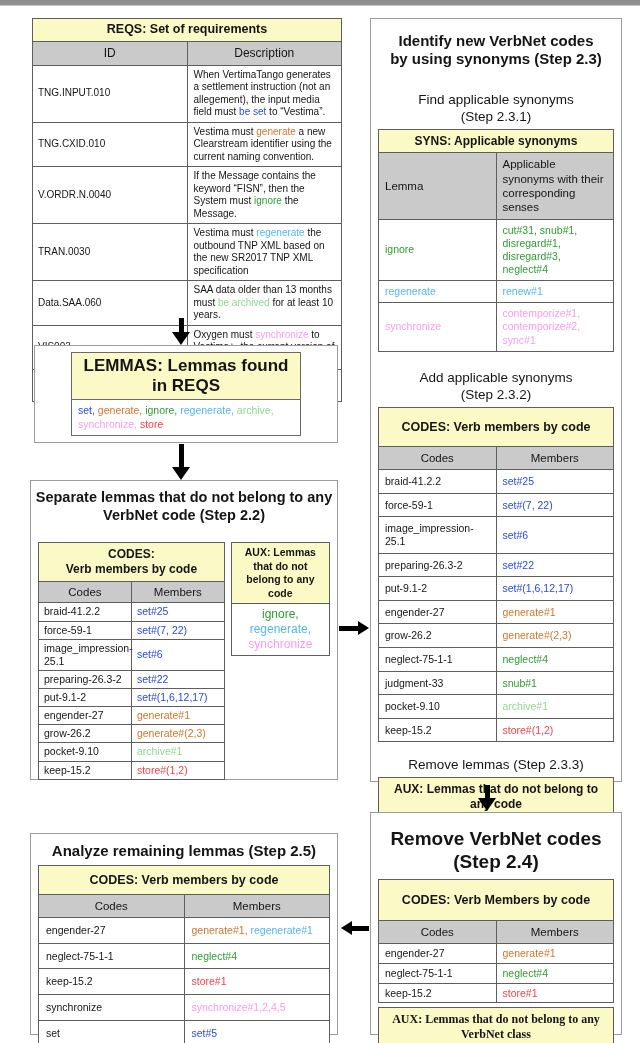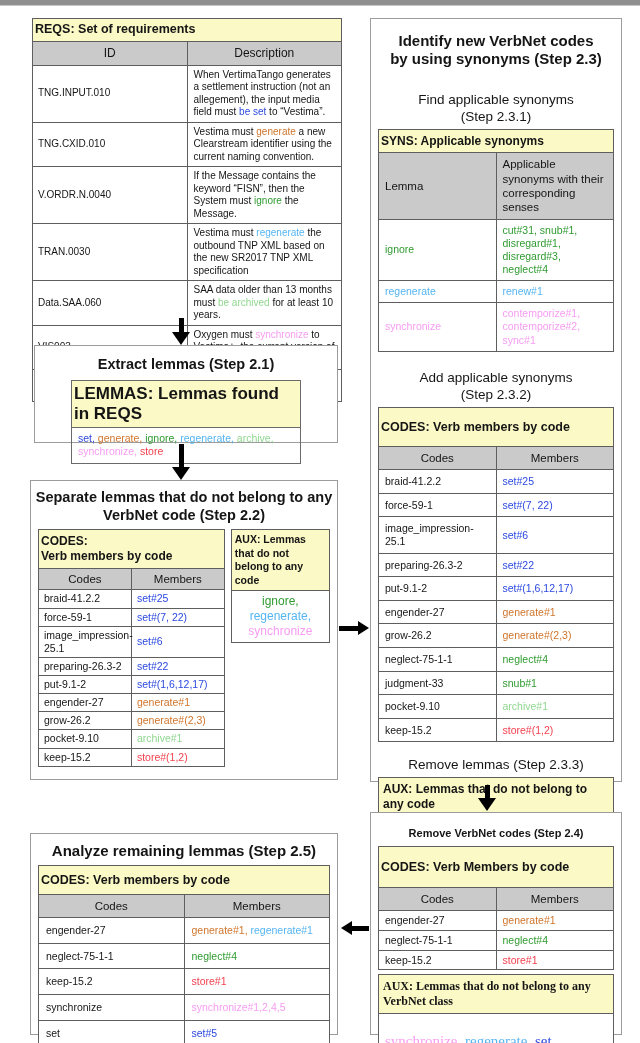--- a/index.html
+++ b/index.html
@@ -7,39 +7,39 @@
   #page{position:relative;width:640px;height:1043px;background:#ffffff;overflow:hidden;}
   #topbar{position:absolute;left:0;top:0;width:640px;height:5px;background:#8f8f8f;border-bottom:1px solid #c7c7c7;}
 
   
   .stepbox{position:absolute;background:#fff;border:1.5px solid #9c9c9c;box-sizing:border-box;}
   .steptitle{font-weight:bold;text-align:center;line-height:1.22;}
 
   
   table.tbl{border-collapse:collapse;table-layout:fixed;background:#fff;}
   table.tbl td{border:1.5px solid #5e5e5e;vertical-align:middle;box-sizing:border-box;}
-  .yellow{background:#fbf9c5;font-weight:bold;text-align:left;}
+  .yellow{background:#fbf9c5;font-weight:bold;text-align:center;}
   .grayh{background:#cacaca;text-align:center;font-weight:normal;}
   .seg{white-space:pre-line;}
 
   
   #reqs{position:absolute;left:32px;top:18px;width:310px;}
   #reqs td{font-size:10px;line-height:1.25;}
   #reqs .ttl{font-size:12.5px;padding:3px 2px;}
   #reqs .hdr{font-size:12px;padding:4px 2px;}
   #reqs .idc{padding:3px 5px;}
   #reqs .desc{padding:3px 6px;}
 
   
   #lemmaswrap{width:230px;margin:6px auto 0 auto;}
   #lemmaswrap .yellow{border:1.5px solid #6a6a6a;font-size:17px;padding:3px 2px;}
   #lemmasbody{border:1.5px solid #6a6a6a;border-top:none;font-size:10.5px;line-height:1.3;padding:4px 6px;text-align:left;}
 
   
-  #s22content{display:flex;gap:6px;padding:0 7px;margin-top:5px;align-items:flex-start;}
+  #s22content{display:flex;gap:6px;padding:0 7px;margin-top:18px;align-items:flex-start;}
   #s22tbl{width:192px;}
   #s22tbl td{font-size:10.5px;}
   #s22tbl .yellow{font-size:12px;padding:4px 2px;line-height:1.25;}
   #s22tbl .grayh{font-size:11.5px;padding:4px 2px;}
   #s22tbl .cell{padding:2px 5px;line-height:1.25;}
   #aux22{width:102px;border:1.5px solid #5e5e5e;box-sizing:border-box;}
   #aux22 .yellow{font-size:10.5px;line-height:1.28;padding:3px 3px;border-bottom:1.5px solid #5e5e5e;}
   #aux22 .auxbody{font-size:12px;line-height:1.25;text-align:center;padding:3px 2px;}
 
   
@@ -124,21 +124,20 @@
     </tr>
   </tbody>
     </table>
 
   <div class="arrow-v" style="left:172px;top:318px;width:18px;height:27px;">
     <div class="stem"></div>
     <div class="head"></div>
   </div>
 
   <div class="stepbox" style="left:34px;top:345px;width:304px;height:98px;">
-    <div class="steptitle" style="font-size:14.5px;margin-top:10px;">Extract lemmas (Step 2.1)</div>
     <div id="lemmaswrap">
       <div class="yellow">LEMMAS: Lemmas found in REQS</div>
       <div id="lemmasbody" class="seg"><span style="color: rgb(44, 73, 224);">set</span><span style="color: rgb(44, 73, 224);">, </span><span style="color: rgb(208, 117, 44);">generate</span><span style="color: rgb(208, 117, 44);">, </span><span style="color: rgb(47, 155, 48);">ignore</span><span style="color: rgb(47, 155, 48);">, </span><span style="color: rgb(85, 181, 242);">regenerate</span><span style="color: rgb(85, 181, 242);">, </span><span style="color: rgb(144, 216, 144);">archive</span><span style="color: rgb(144, 216, 144);">, </span><span style="color: rgb(247, 156, 242);">synchronize</span><span style="color: rgb(247, 156, 242);">, </span><span style="color: rgb(242, 65, 78);">store</span></div>
     </div>
   </div>
 
   <div class="arrow-v" style="left:172px;top:444px;width:18px;height:36px;">
     <div class="stem"></div>
     <div class="head"></div>
   </div>
@@ -319,21 +318,21 @@
     </tbody>
       </table>
   </div>
 
   <div class="arrow-v" style="left:478px;top:785px;width:18px;height:26px;">
     <div class="stem"></div>
     <div class="head"></div>
   </div>
 
   <div class="stepbox" style="left:370px;top:812px;width:252px;height:223px;">
-    <div class="steptitle" style="font-size:11px;margin-top:14px;">Remove VerbNet codes (Step 2.4)</div>
+    <div class="steptitle" style="font-size:19px;margin-top:14px;">Remove VerbNet codes (Step 2.4)</div>
     <table class="tbl rtbl" id="s24tbl" style="margin-top:6px;">
       <tbody>
           <tr>
             <td colspan="2" class="yellow">CODES: Verb Members by code</td>
           </tr>
       <tr>
         <td class="grayh" style="width:134px">Codes</td>
         <td class="grayh">Members</td>
       </tr>
       <tr>

